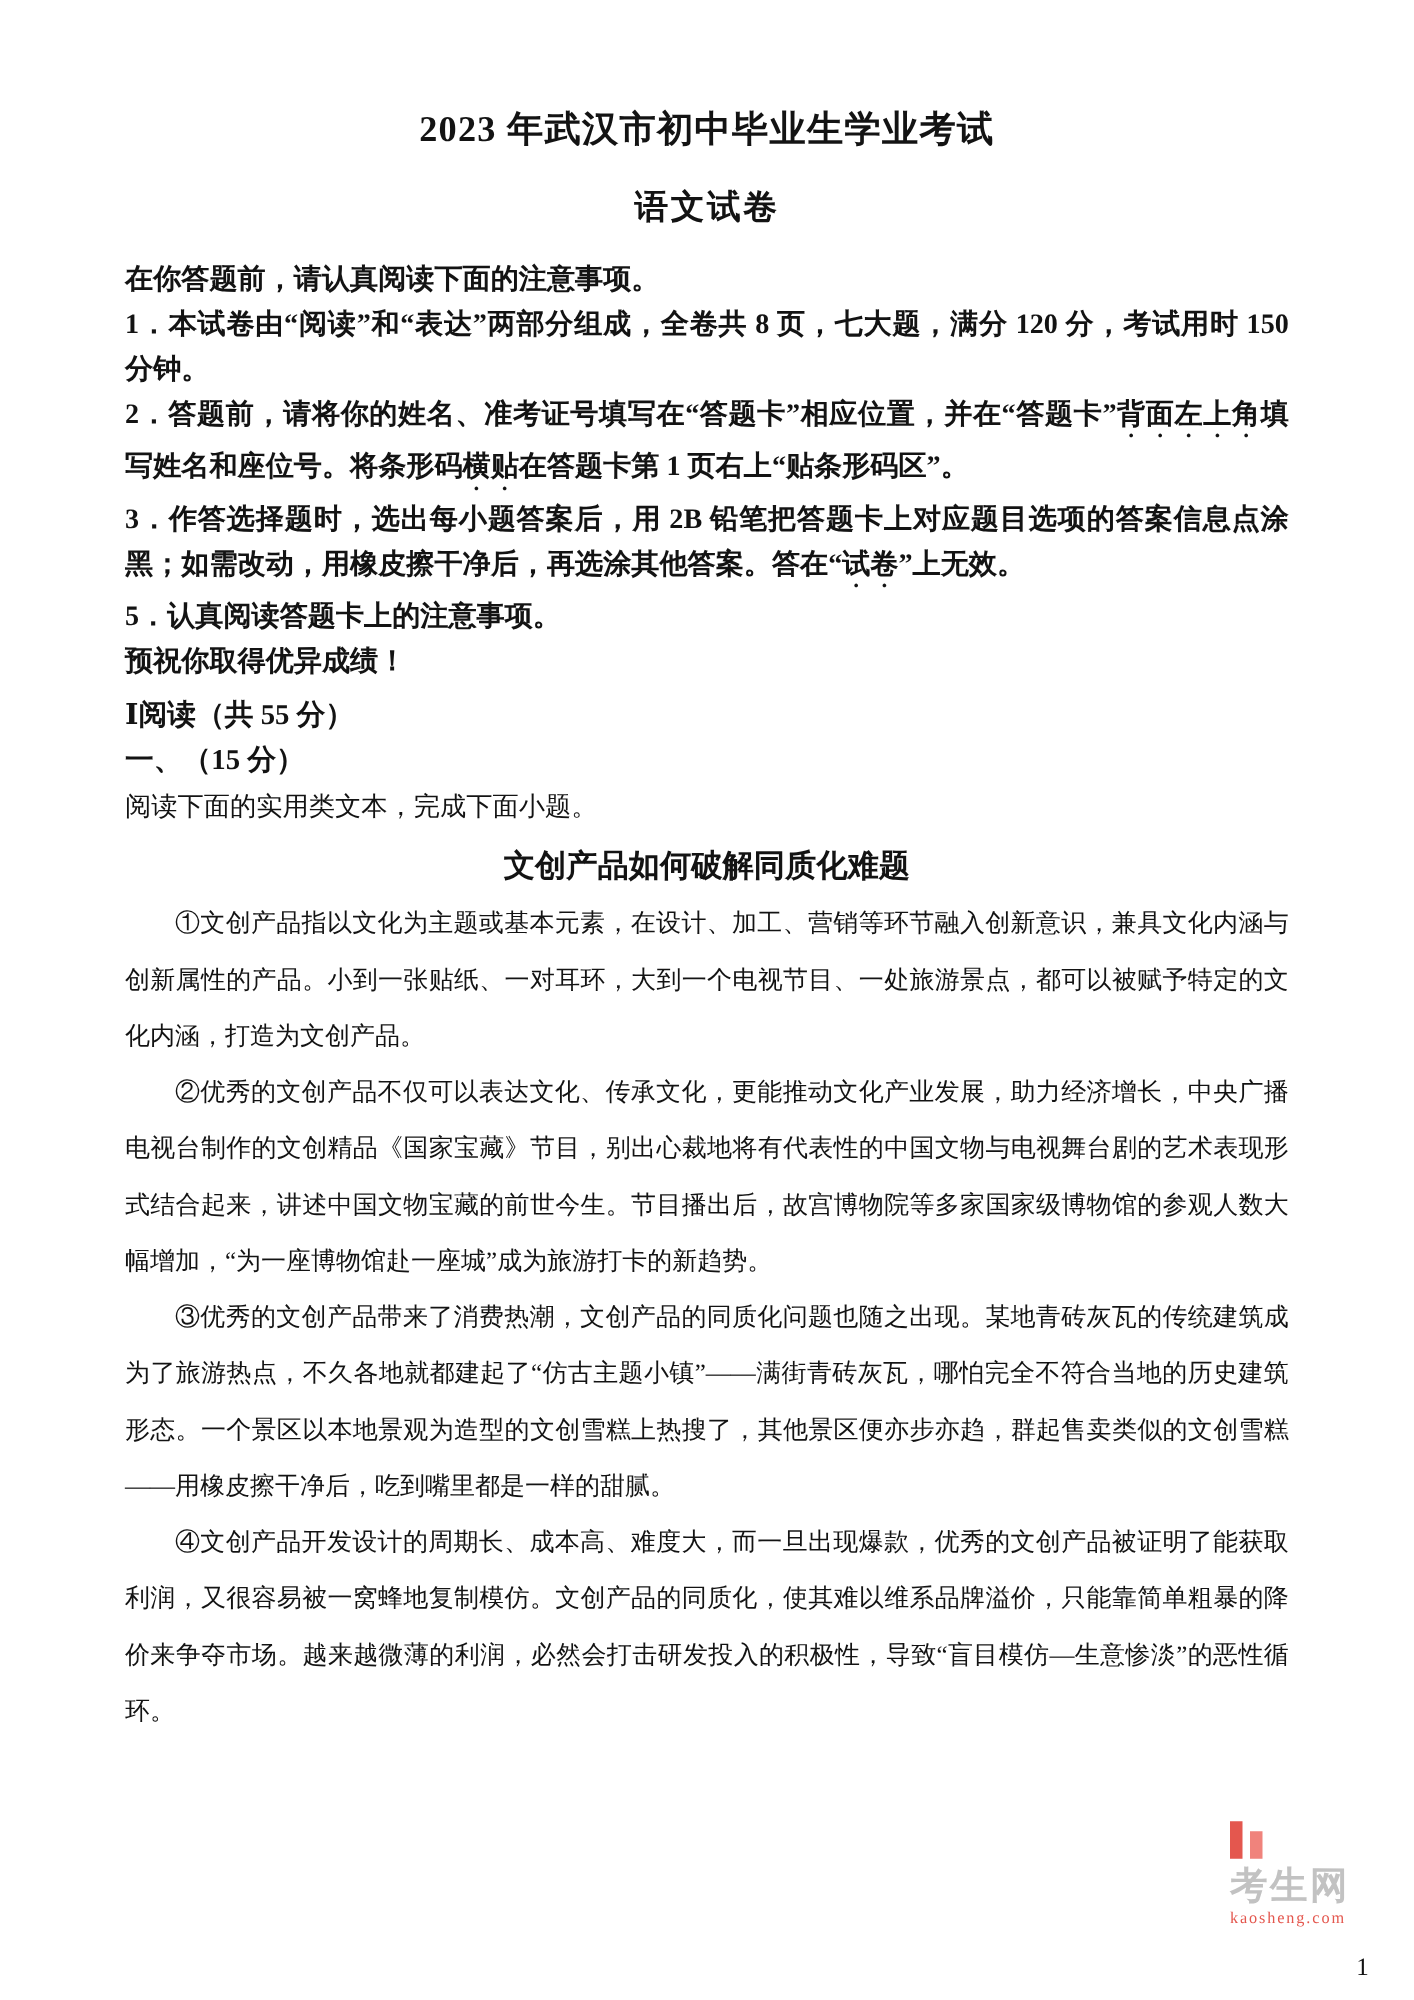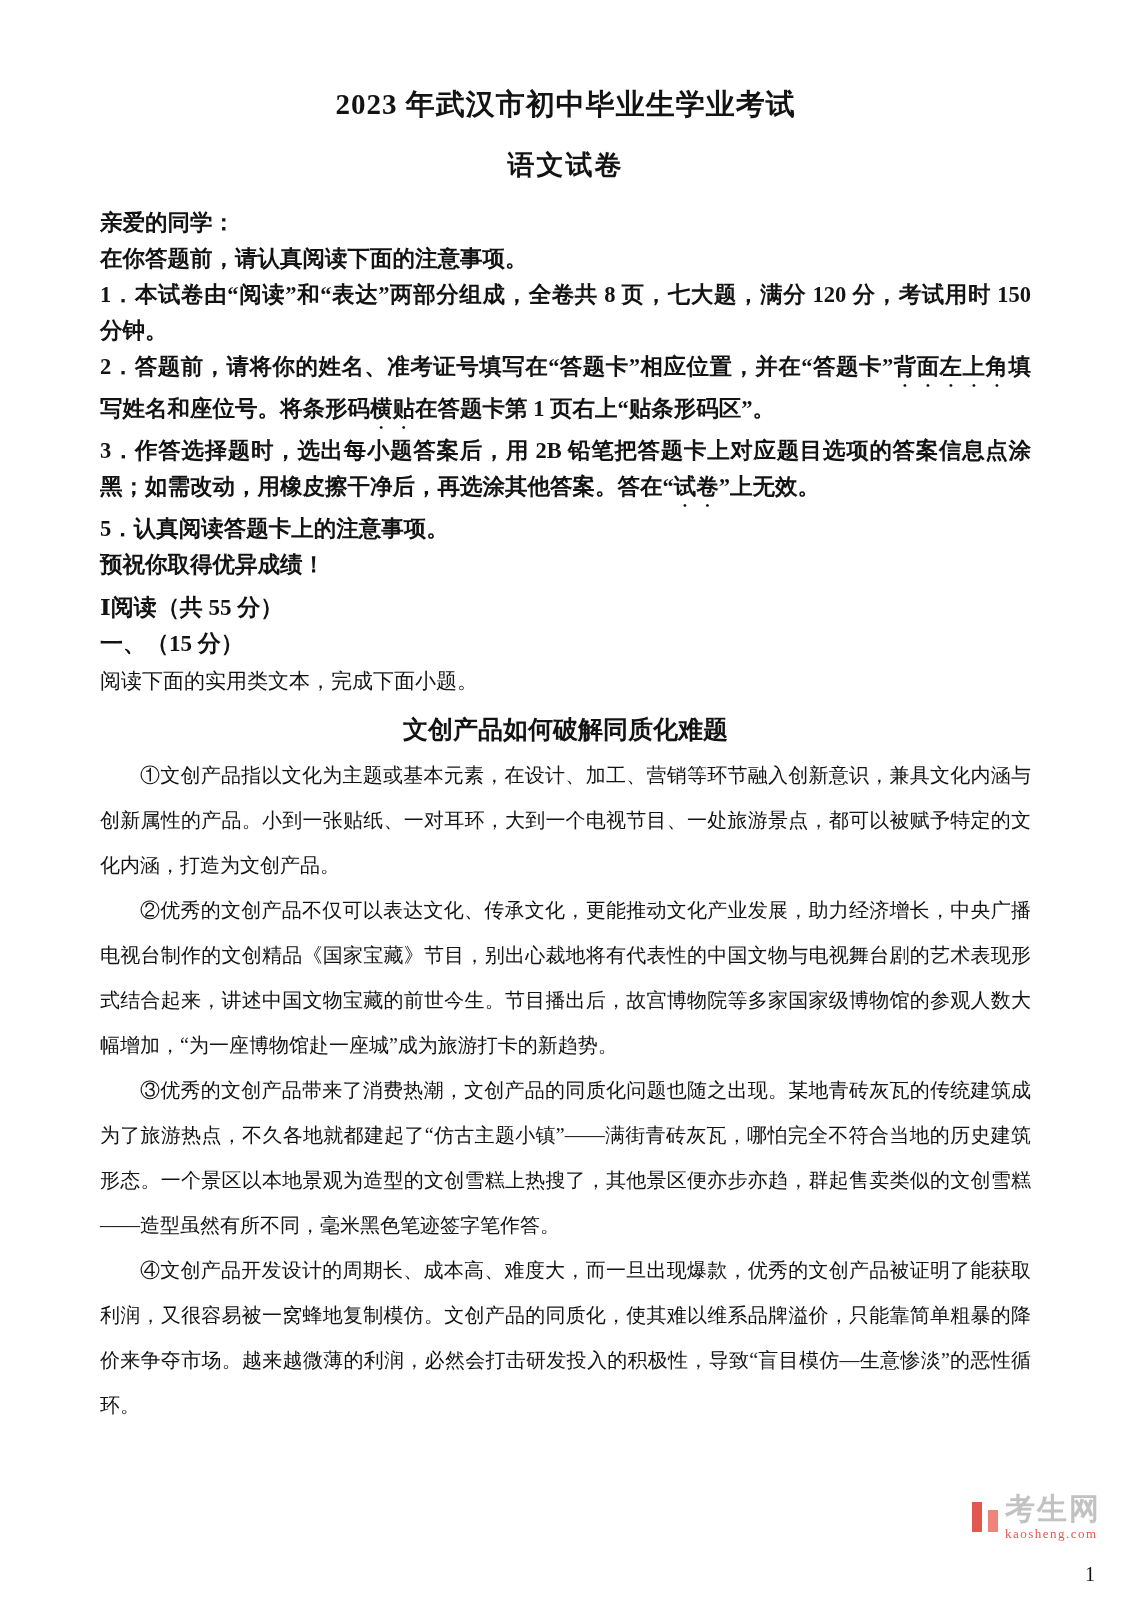--- a/index.html
+++ b/index.html
@@ -43,22 +43,22 @@
     font-size:20px;font-weight:400;line-height:2.25;
     text-align:justify;text-indent:2em;margin:0;
   }
   .em-dot{
     -webkit-text-emphasis:filled dot;
     -webkit-text-emphasis-position:under;
     text-emphasis:filled dot;
     text-emphasis-position:under left;
   }
   .watermark{
-    position:absolute;right:30px;bottom:58px;
-    display:flex;align-items:center;gap:7px;
+    position:absolute;right:51px;bottom:58px;
+    display:flex;align-items:flex-start;gap:7px;flex-direction:column;
   }
   .wm-icon{position:relative;width:26px;height:30px;display:inline-block;flex:0 0 auto;}
   .wm-icon::before{content:"";position:absolute;left:0;top:0;width:10px;height:30px;background:#e4574e;}
   .wm-icon::after{content:"";position:absolute;right:0;top:8px;width:10px;height:22px;background:#f0837c;}
   .wm-text{display:flex;flex-direction:column;line-height:1;}
   .wm-name{font-size:30px;color:#c2c2c2;font-weight:700;letter-spacing:2px;}
   .wm-domain{font-size:13px;color:#e4574e;letter-spacing:1.5px;margin-top:3px;}
   .page-number{
     position:absolute;right:36px;bottom:12px;
     font-size:20px;color:#131313;
@@ -66,38 +66,37 @@
 </style>
 </head>
 <body>
 
 <div class="page">
 
   <h1 class="exam-title">2023 年武汉市初中毕业生学业考试</h1>
   <h2 class="exam-subtitle">语文试卷</h2>
 
   <div class="notice">
-    <p>亲爱的同学：</p>
     <p>在你答题前，请认真阅读下面的注意事项。</p>
     <p>1．本试卷由“阅读”和“表达”两部分组成，全卷共 8 页，七大题，满分 120 分，考试用时 150 分钟。</p>
     <p><span>2．答题前，请将你的姓名、准考证号填写在“答题卡”相应位置，并在“答题卡”</span><span class="em-dot">背面左上角</span><span>填写姓名和座位号。将条形码</span><span class="em-dot">横贴</span><span>在答题卡第 1 页右上“贴条形码区”。</span></p>
     <p><span>3．作答选择题时，选出每小题答案后，用 2B 铅笔把答题卡上对应题目选项的答案信息点涂黑；如需改动，用橡皮擦干净后，再选涂其他答案。答在“</span><span class="em-dot">试卷</span><span>”上无效。</span></p>
     <p>5．认真阅读答题卡上的注意事项。</p>
     <p>预祝你取得优异成绩！</p>
   </div>
 
   <div class="section-heading">Ⅰ阅读（共 55 分）</div>
   <div class="part-heading">一、（15 分）</div>
   <div class="instruction">阅读下面的实用类文本，完成下面小题。</div>
 
   <div class="article">
     <div class="article-title">文创产品如何破解同质化难题</div>
     <p>①文创产品指以文化为主题或基本元素，在设计、加工、营销等环节融入创新意识，兼具文化内涵与创新属性的产品。小到一张贴纸、一对耳环，大到一个电视节目、一处旅游景点，都可以被赋予特定的文化内涵，打造为文创产品。</p>
     <p>②优秀的文创产品不仅可以表达文化、传承文化，更能推动文化产业发展，助力经济增长，中央广播电视台制作的文创精品《国家宝藏》节目，别出心裁地将有代表性的中国文物与电视舞台剧的艺术表现形式结合起来，讲述中国文物宝藏的前世今生。节目播出后，故宫博物院等多家国家级博物馆的参观人数大幅增加，“为一座博物馆赴一座城”成为旅游打卡的新趋势。</p>
-    <p>③优秀的文创产品带来了消费热潮，文创产品的同质化问题也随之出现。某地青砖灰瓦的传统建筑成为了旅游热点，不久各地就都建起了“仿古主题小镇”——满街青砖灰瓦，哪怕完全不符合当地的历史建筑形态。一个景区以本地景观为造型的文创雪糕上热搜了，其他景区便亦步亦趋，群起售卖类似的文创雪糕——造型虽然有所不同，毫米黑色笔迹签字笔作答。</p>
+    <p>③优秀的文创产品带来了消费热潮，文创产品的同质化问题也随之出现。某地青砖灰瓦的传统建筑成为了旅游热点，不久各地就都建起了“仿古主题小镇”——满街青砖灰瓦，哪怕完全不符合当地的历史建筑形态。一个景区以本地景观为造型的文创雪糕上热搜了，其他景区便亦步亦趋，群起售卖类似的文创雪糕——用橡皮擦干净后，吃到嘴里都是一样的甜腻。</p>
     <p>④文创产品开发设计的周期长、成本高、难度大，而一旦出现爆款，优秀的文创产品被证明了能获取利润，又很容易被一窝蜂地复制模仿。文创产品的同质化，使其难以维系品牌溢价，只能靠简单粗暴的降价来争夺市场。越来越微薄的利润，必然会打击研发投入的积极性，导致“盲目模仿—生意惨淡”的恶性循环。</p>
   </div>
 
   <div class="watermark">
     <span class="wm-icon"></span>
     <span class="wm-text">
       <span class="wm-name">考生网</span>
       <span class="wm-domain">kaosheng.com</span>
     </span>
   </div>

